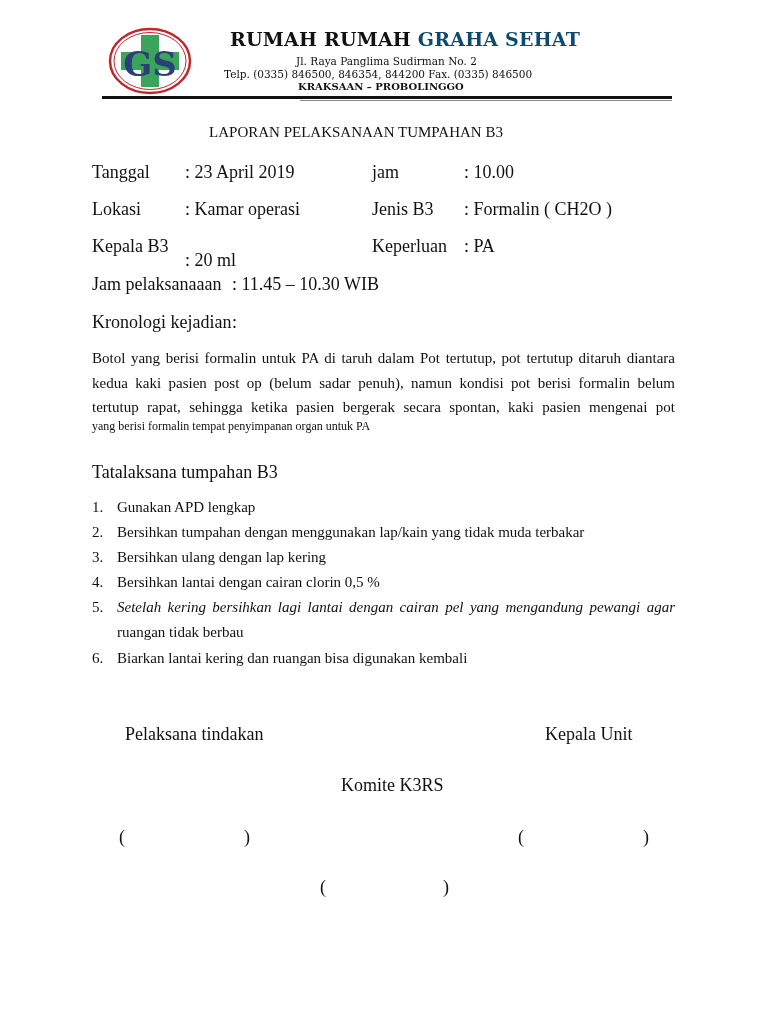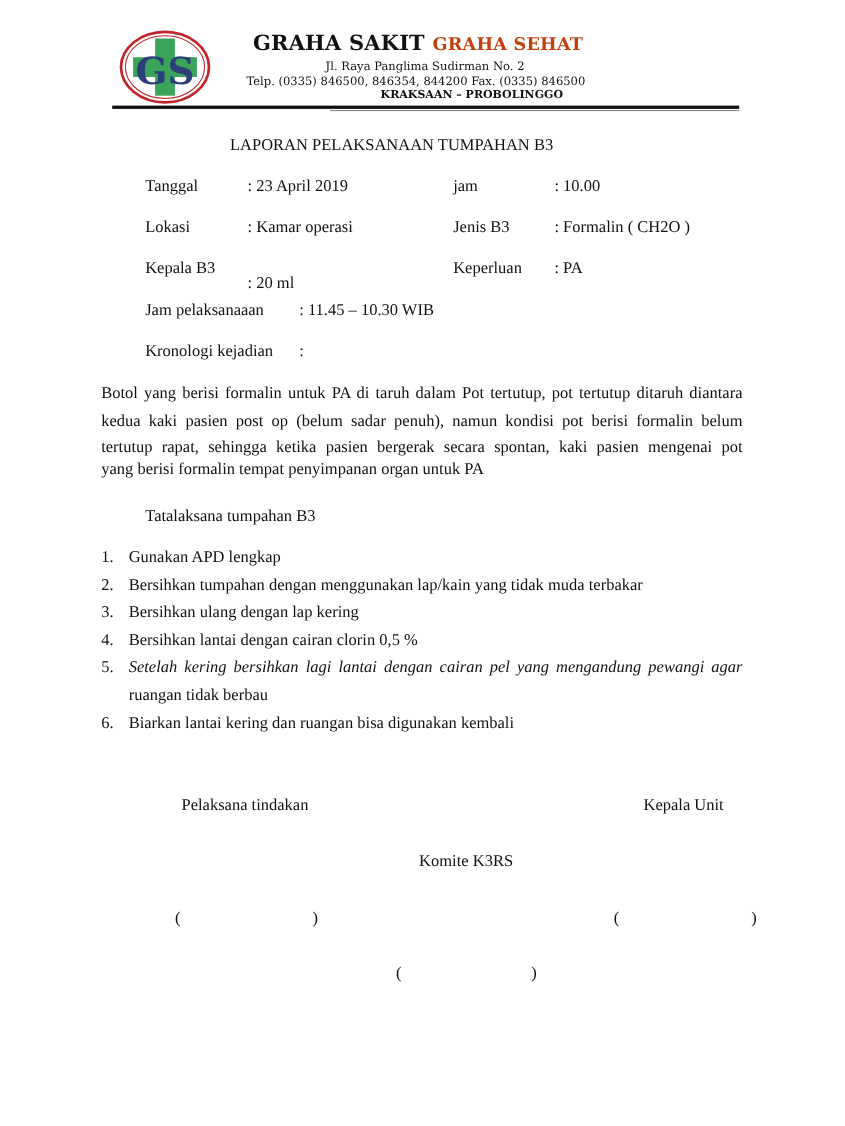--- a/index.html
+++ b/index.html
@@ -1,51 +1,51 @@
 <!DOCTYPE html>
 <html><head>
 <meta charset="utf-8">
 <style>
   html, body { margin:0; padding:0; background:#ffffff; }
   body { width:768px; height:1024px; position:relative; overflow:hidden;
          font-family:"Liberation Serif", serif; color:#111; }
   .abs { position:absolute; }
   .logo { left:108px; top:26px; width:84px; height:70px; }
   .hdr-title { left:230px; top:28px; font-family:"DejaVu Serif", serif; font-weight:bold; font-size:19px; letter-spacing:0.2px; white-space:nowrap; }
-  .hdr-title .red { color:#c2410c; font-size:16px; }
+  .hdr-title .red { color:#0c4a6e; font-size:19px; }
   .hdr-line { font-family:"DejaVu Serif", serif; font-size:10.5px; white-space:nowrap; }
   .hdr-addr { left:296px; top:55px; }
   .hdr-telp { left:224px; top:68px; }
-  .hdr-city { left:298px; top:81px; font-weight:bold; font-size:10px;margin-left:48px; }
+  .hdr-city { left:298px; top:81px; font-weight:bold; font-size:10px; }
   .rule { left:102px; top:96px; width:570px; height:3px; background:#111; }
   .rule2 { left:300px; top:100px; width:372px; height:1px; background:#888; }
   .doc-title { left:0; width:712px; top:124px; text-align:center; font-size:15px; }
-  .t { font-size:15px; white-space:nowrap;margin-left:40px; }
+  .t { font-size:18px; white-space:nowrap; }
   .para { left:92px; width:583px; top:346px; font-size:15px; line-height:24.5px; text-align:justify; }
-  .para-last { left:92px; top:419px; font-size:15px; }
+  .para-last { left:92px; top:419px; font-size:12px; }
   .list-item { font-size:15px; white-space:nowrap; }
   .list-num { left:92px; }
   .list-txt { left:117px; }
   .list-just { left:117px; width:558px; text-align:justify; text-align-last:justify; white-space:normal;font-style:italic; }
 </style>
 </head>
 <body>
 
 <div class="abs logo">
   <svg width="84" height="70" viewBox="0 0 84 70">
     <ellipse cx="42" cy="35" rx="40" ry="32" fill="none" stroke="#c0272d" stroke-width="2.5"></ellipse>
     <ellipse cx="42" cy="35" rx="36" ry="28.5" fill="none" stroke="#c0272d" stroke-width="1"></ellipse>
     <rect x="33" y="9" width="18" height="52" fill="#3aa55a"></rect>
     <rect x="13" y="26" width="58" height="18" fill="#3aa55a"></rect>
     <text x="42" y="50" text-anchor="middle" font-family="DejaVu Serif, serif" font-size="34" font-weight="bold" fill="#2c3f78">GS</text>
   </svg>
 </div>
 
 <div class="abs hdr-title">
-  <span>GRAHA SAKIT</span>
+  <span>RUMAH RUMAH</span>
   <span class="red">GRAHA SEHAT</span>
 </div>
 <div class="abs hdr-line hdr-addr">Jl. Raya Panglima Sudirman No. 2</div>
 <div class="abs hdr-line hdr-telp">Telp. (0335) 846500, 846354, 844200 Fax. (0335) 846500</div>
 <div class="abs hdr-line hdr-city">KRAKSAAN – PROBOLINGGO</div>
 <div class="abs rule"></div>
 <div class="abs rule2"></div>
 
 <div class="abs doc-title">LAPORAN PELAKSANAAN TUMPAHAN B3</div>
 

